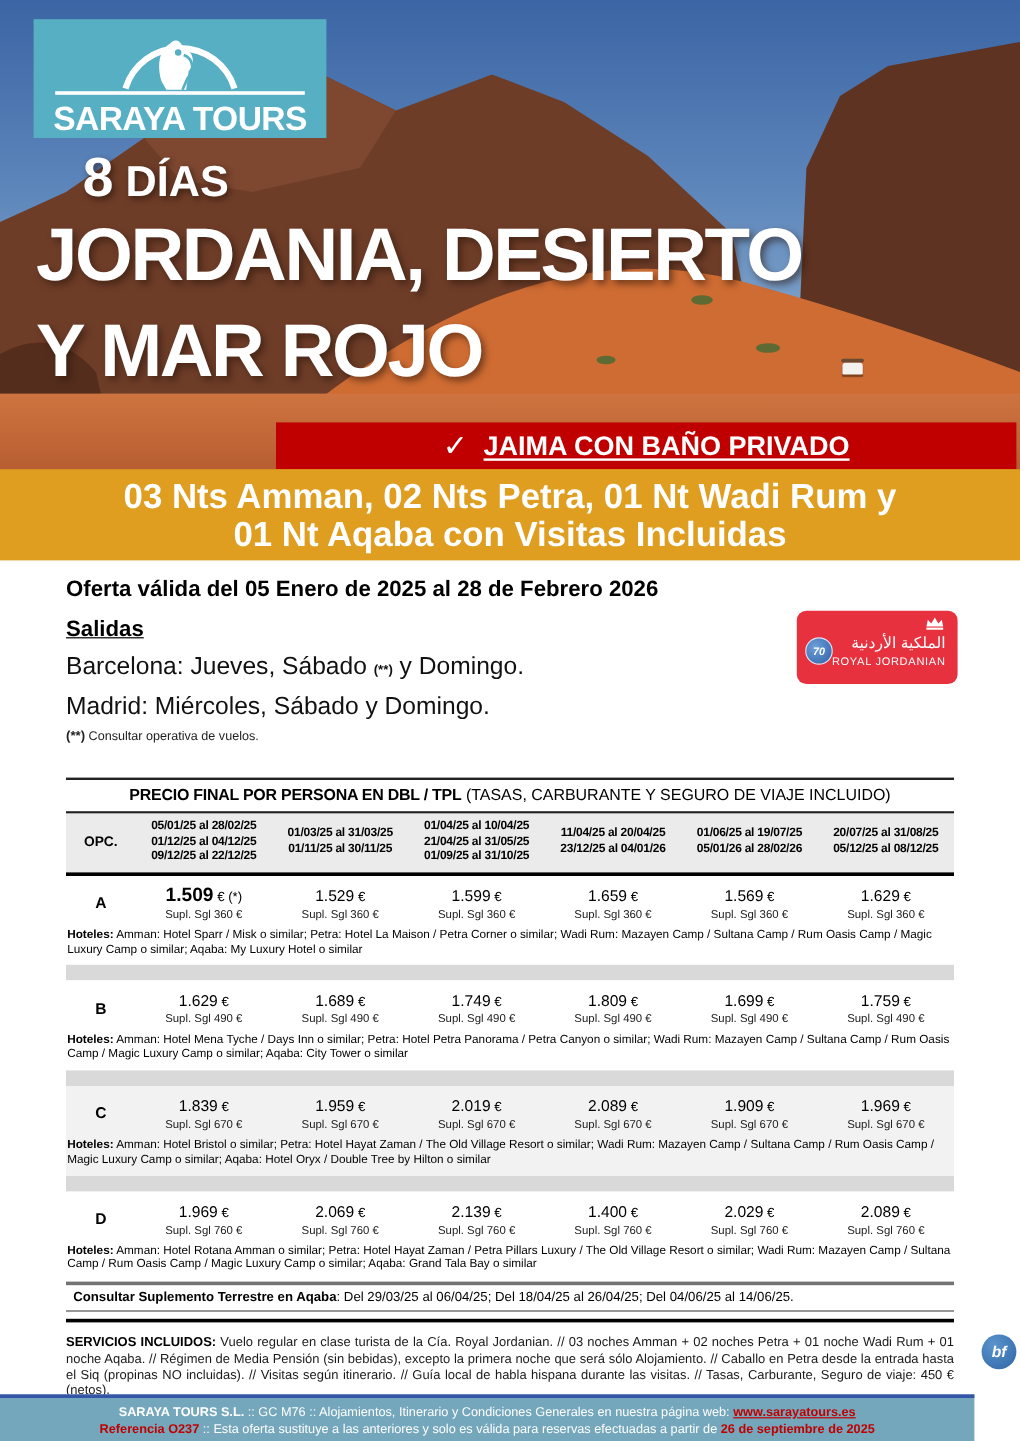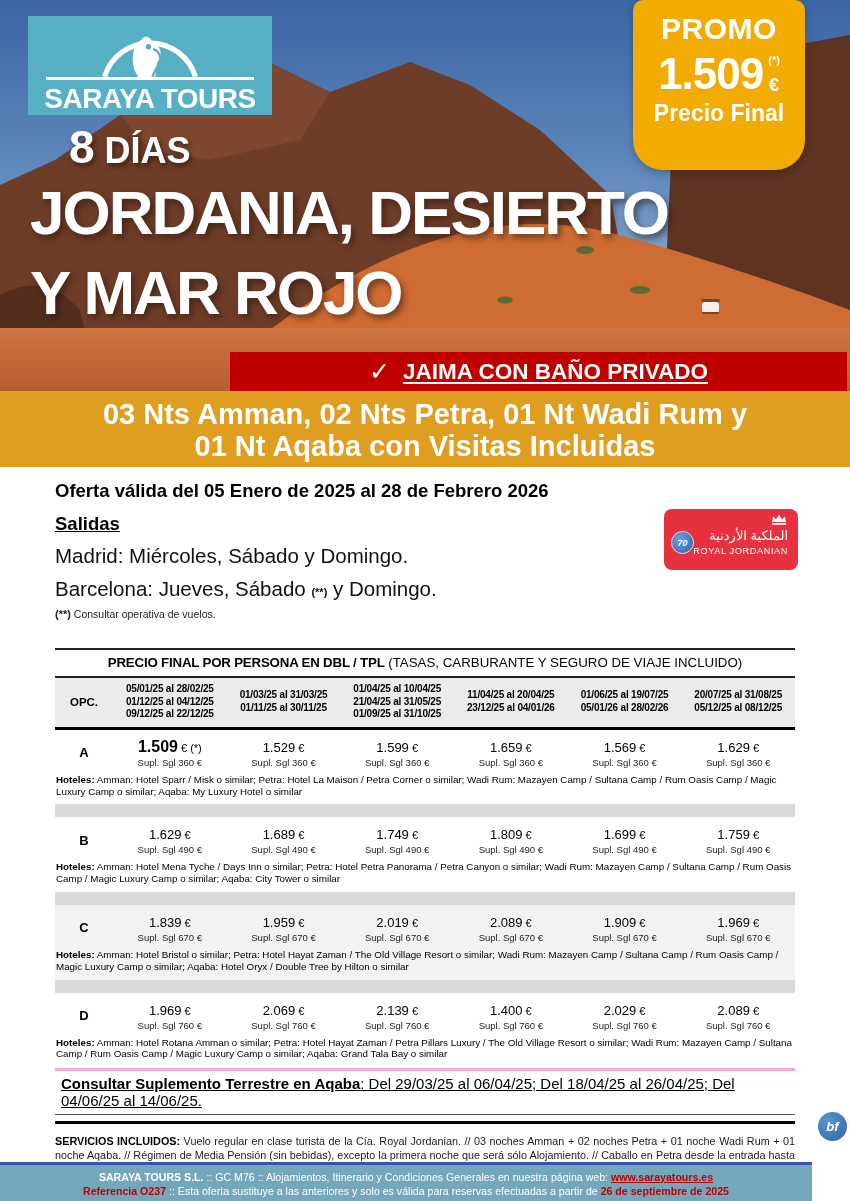--- a/index.html
+++ b/index.html
@@ -10,21 +10,21 @@
   .hero { position:absolute; left:0; top:0; width:850px; height:398px; overflow:hidden; }
   .sky { position:absolute; inset:0; background:linear-gradient(180deg,#3b65a4 0%,#5d86bb 40%,#87a9cc 75%,#a8c0d8 100%); }
   .hero svg.scene { position:absolute; left:0; top:0; }
   .sand { position:absolute; left:0; bottom:0; width:100%; height:70px;
           background:linear-gradient(180deg,#cd7440 0%,#c06536 60%,#b35c30 100%); }
   .van { position:absolute; left:702px; top:302px; width:17px; height:10px; background:#f4f2ee;
          border-radius:3px 3px 1px 1px; box-shadow:0 2px 1px rgba(60,30,15,.55); }
   .van:after{ content:""; position:absolute; left:-1px; top:-3px; width:19px; height:3px; background:#6b4a33; border-radius:2px;}
 
   .logo-box { position:absolute; left:28px; top:16px; width:244px; height:99px; background:#57afc4;
-              display:flex; flex-direction:column; align-items:center; justify-content:flex-end; padding-top:4px; }
+              display:flex; flex-direction:column; align-items:center; justify-content:space-between; padding-top:4px; }
   .logo-line { width:208px; height:3px; background:#fff; margin-top:-8px; }
   .logo-text { color:#fff; font-weight:bold; font-size:28px; letter-spacing:-0.5px; margin-top:3px; white-space:nowrap; }
 
   .promo-badge { position:absolute; right:45px; top:0; width:172px; height:170px; background:#f2ab00;
                  border-radius:10px 10px 30px 30px; color:#fff; text-align:center; padding-top:12px;
                  box-shadow:0 3px 8px rgba(0,0,0,.25); }
   .promo-label { font-size:30px; font-weight:bold; letter-spacing:0.5px; }
   .promo-price-row { display:flex; align-items:flex-end; justify-content:center; margin-top:8px; }
   .promo-amount { font-size:44px; font-weight:bold; line-height:0.9; letter-spacing:-1px; }
   .promo-cur-col { display:flex; flex-direction:column; align-items:center; margin-left:5px; }
@@ -83,22 +83,22 @@
   .price-row { display:flex; align-items:center; padding:8px 0 3px; }
   .price-row .opc { width:58px; text-align:center; font-weight:bold; font-size:13px; }
   .p-cell { flex:1; text-align:center; }
   .amt { font-size:13px; color:#000; }
   .amt.promo-amt { font-size:16px; font-weight:bold; }
   .cur { font-size:11px; color:#000; }
   .sup { font-size:9.5px; color:#222; margin-top:1px; }
   .hotels-row { font-size:9.8px; line-height:11.8px; color:#000; padding:3px 2px 7px 1px; text-align:left; }
   .sep { height:13px; background:#d9d9d9; }
 
-  .consultar { border-top:3px solid #f9a8d4; border-bottom:1px solid #555; margin-top:1px;
-               padding:4px 6px 5px; font-size:15px; color:#000;text-decoration:underline; }
+  .consultar { border-top:3px solid #737373; border-bottom:1px solid #555; margin-top:1px;
+               padding:4px 6px 5px; font-size:11px; color:#000; }
   .rule-thick { border-top:3px solid #000; margin-top:6px; }
 
   
   .para { font-size:10.8px; line-height:13.4px; color:#1a1a1a; text-align:justify; margin-top:11px; }
   .para b { color:#000; }
 
   .bf-badge { position:absolute; left:818px; top:1112px; width:29px; height:29px; border-radius:50%;
               background:radial-gradient(circle at 35% 30%, #5a93cc, #2f66a7); color:#fff; font-weight:bold;
               font-style:italic; font-size:13px; display:flex; align-items:center; justify-content:center; }
 
@@ -134,31 +134,20 @@
       <svg width="128" height="62" viewBox="0 0 120 60">
         <path d="M16 52 A46 46 0 0 1 104 52" fill="none" stroke="#fff" stroke-width="5"></path>
         <path d="M52 16 C44 20 41 32 45 46 L49 53 L65 53 L67 38 C73 32 71 22 62 18 C60 12 54 12 52 16 Z" fill="#fff"></path>
         <circle cx="58.5" cy="23" r="2.6" fill="#57afc4"></circle>
         <path d="M63 25 C71 28 72 37 66 44 L62 53" fill="none" stroke="#57afc4" stroke-width="2.2"></path>
       </svg>
       <div class="logo-line"></div>
       <div class="logo-text">SARAYA TOURS</div>
     </div>
 
-    <div class="promo-badge">
-      <div class="promo-label">PROMO</div>
-      <div class="promo-price-row">
-        <span class="promo-amount">1.509</span>
-        <span class="promo-cur-col">
-          <span class="promo-ast">(*)</span>
-          <span class="promo-eur">€</span>
-        </span>
-      </div>
-      <div class="promo-final">Precio Final</div>
-    </div>
 
     <div class="days">8 DÍAS</div>
     <div class="hero-title">
       <span>JORDANIA, DESIERTO</span><br>
       <span>Y MAR ROJO</span>
     </div>
 
     <div class="ribbon">
       <span class="chk">✓</span>
       <span class="und">JAIMA CON BAÑO PRIVADO</span>
@@ -168,22 +157,22 @@
   <div class="nights-band">
     <div>03 Nts Amman,  02 Nts Petra, 01 Nt Wadi Rum y</div>
     <div>01 Nt Aqaba con Visitas Incluidas</div>
   </div>
 
   <div class="content">
 
     <div class="offer">
       <div class="validity">Oferta válida del 05 Enero de 2025 al 28 de Febrero 2026</div>
       <div class="salidas">Salidas</div>
+      <div class="dep-line"><span>Barcelona: Jueves, Sábado </span><span class="small-note">(**)</span><span> y Domingo.</span></div>
       <div class="dep-line">Madrid: Miércoles, Sábado y Domingo.</div>
-      <div class="dep-line"><span>Barcelona: Jueves, Sábado </span><span class="small-note">(**)</span><span> y Domingo.</span></div>
       <div class="footnote"><b>(**)</b><span> Consultar operativa de vuelos.</span></div>
 
       <div class="rj-logo">
         <svg class="rj-crown" width="18" height="13" viewBox="0 0 18 13">
           <path d="M2 9 L3.2 3.5 L6 6.5 L9 1.5 L12 6.5 L14.8 3.5 L16 9 Z" fill="#fff"></path>
           <rect x="2" y="10" width="14" height="1.8" fill="#fff"></rect>
         </svg>
         <div class="rj-badge">70</div>
         <div class="rj-arabic">الملكية الأردنية</div>
         <div class="rj-name">ROYAL JORDANIAN</div>

